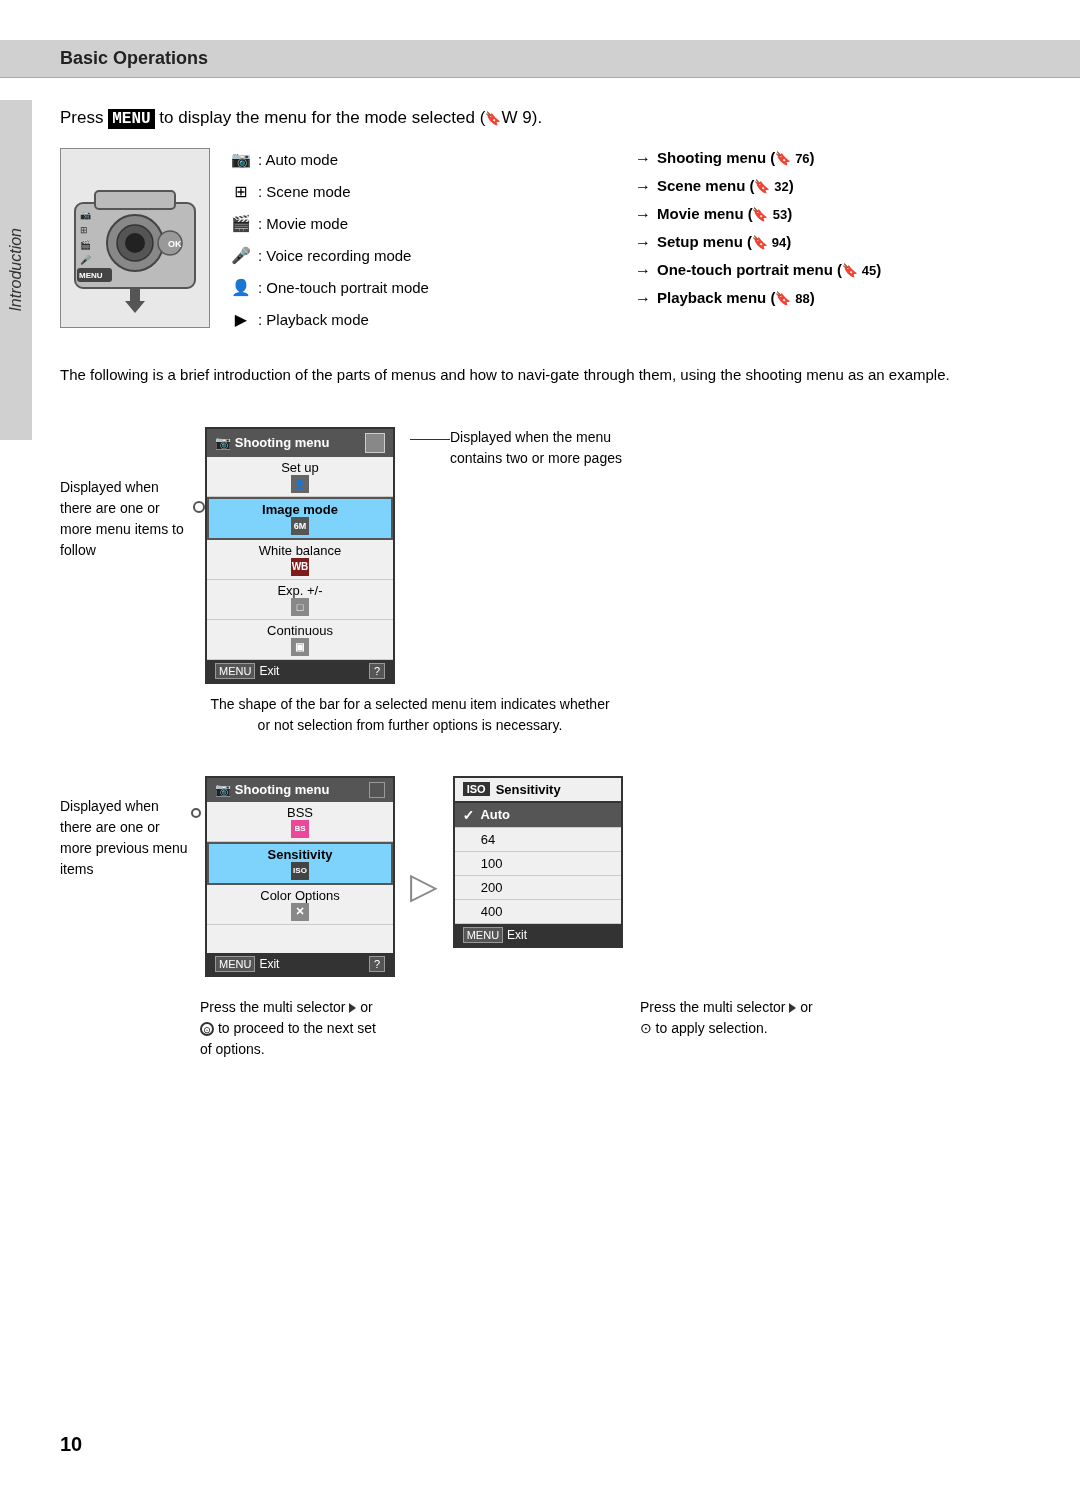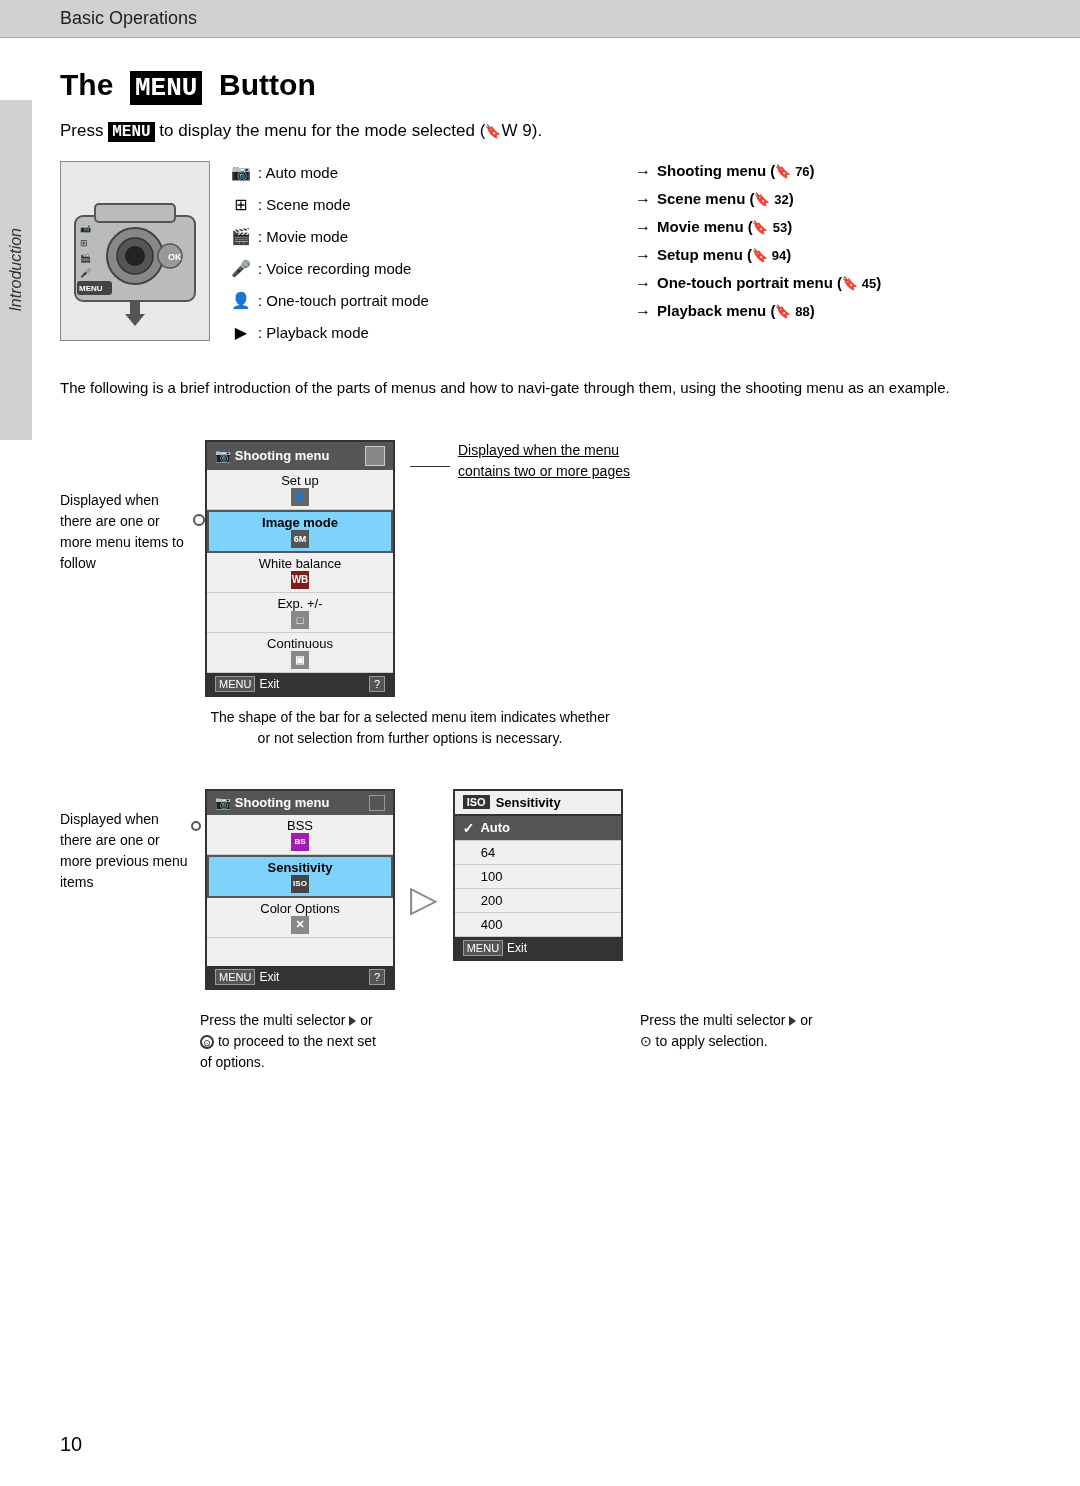--- a/index.html
+++ b/index.html
@@ -10,24 +10,25 @@
       min-height: 1486px;
       position: relative;
       overflow-x: hidden;
     }
 
     
     .top-bar {
       background: #d0d0d0;
       padding: 8px 60px;
       font-size: 18px;
-      font-weight: normal;
+      font-weight: bold;
       font-family: Arial, sans-serif;
       color: #222;
       border-bottom: 1px solid #aaa;
+      margin-top: 40px;
     }
 
     
     .left-tab {
       position: absolute;
       left: 0;
       top: 100px;
       width: 32px;
       height: 340px;
       background: #d0d0d0;
@@ -43,21 +44,21 @@
       color: #333;
       font-style: italic;
     }
 
     
     .page-number {
       position: absolute;
       bottom: 30px;
       left: 60px;
       font-size: 20px;
-      font-weight: normal;
+      font-weight: bold;
       font-family: Arial, sans-serif;
     }
 
     
     .main-content {
       margin-left: 60px;
       margin-right: 60px;
       padding-top: 30px;
     }
 
@@ -326,25 +327,20 @@
 </div>
 
 <div class="left-tab">
   <span>Introduction</span>
 </div>
 
 <div class="page-number">10</div>
 
 <div class="main-content">
 
-  <h1 class="page-title">
-    <span>The</span>
-    &nbsp;<span class="menu-word">MENU</span>&nbsp;
-    <span>Button</span>
-  </h1>
 
   <p class="intro-para">
     <span>Press</span>
     <span class="inline-menu">MENU</span>
     <span>to display the menu for the mode selected (</span><span class="ref-icon">🔖</span><span>W 9</span><span>).</span>
   </p>
 
   <div class="mode-section">
 
     <div class="camera-image-placeholder">
@@ -465,21 +461,21 @@
           <span class="menu-row-icon" style="background:#888;font-size:10px;">▣</span>
         </div>
         <div class="menu-footer">
           <span class="menu-key">MENU</span>
           <span>Exit</span>
           <span style="margin-left:auto;background:#555;border:1px solid #999;padding:1px 4px;font-size:11px;">?</span>
         </div>
       </div>
     </div>
 
-    <div style="display:flex;align-items:center;gap:8px;padding-top:10px;text-decoration:underline;">
+    <div style="display:flex;align-items:flex-start;padding-top:10px;">
       <div style="width:40px;height:1px;background:#333;margin-top:12px;flex-shrink:0;"></div>
       <div style="font-size:14px;font-family:Arial,sans-serif;line-height:1.5;max-width:200px;">
         <span>Displayed when the menu contains two or more pages</span>
       </div>
     </div>
   </div>
 
   <p class="shape-desc" style="margin-left:150px;">The shape of the bar for a selected menu item indicates whether or not selection from further options is necessary.</p>
 
   <div class="full-diagram-row" style="align-items:flex-start;">
@@ -493,21 +489,21 @@
       <div style="position:absolute;left:-14px;top:32px;display:flex;flex-direction:column;align-items:center;gap:2px;">
         <div style="width:10px;height:10px;border-radius:50%;border:2px solid #555;background:#fff;"></div>
       </div>
       <div class="menu-box">
         <div class="menu-header">
           <span>📷 Shooting menu</span>
           <span style="width:16px;height:16px;background:#555;display:inline-block;border:1px solid #999;"></span>
         </div>
         <div class="menu-row">
           <span>BSS</span>
-          <span class="menu-row-icon" style="background:#a21caf;font-size:8px;">BS</span>
+          <span class="menu-row-icon" style="background:#ec4899;font-size:8px;">BS</span>
         </div>
         <div class="menu-row selected">
           <span>Sensitivity</span>
           <span class="menu-row-icon" style="background:#444;font-size:8px;">ISO</span>
         </div>
         <div class="menu-row">
           <span>Color Options</span>
           <span class="menu-row-icon" style="background:#888;font-size:11px;">✕</span>
         </div>
         <div style="height:28px;background:#f0f0f0;"></div>

